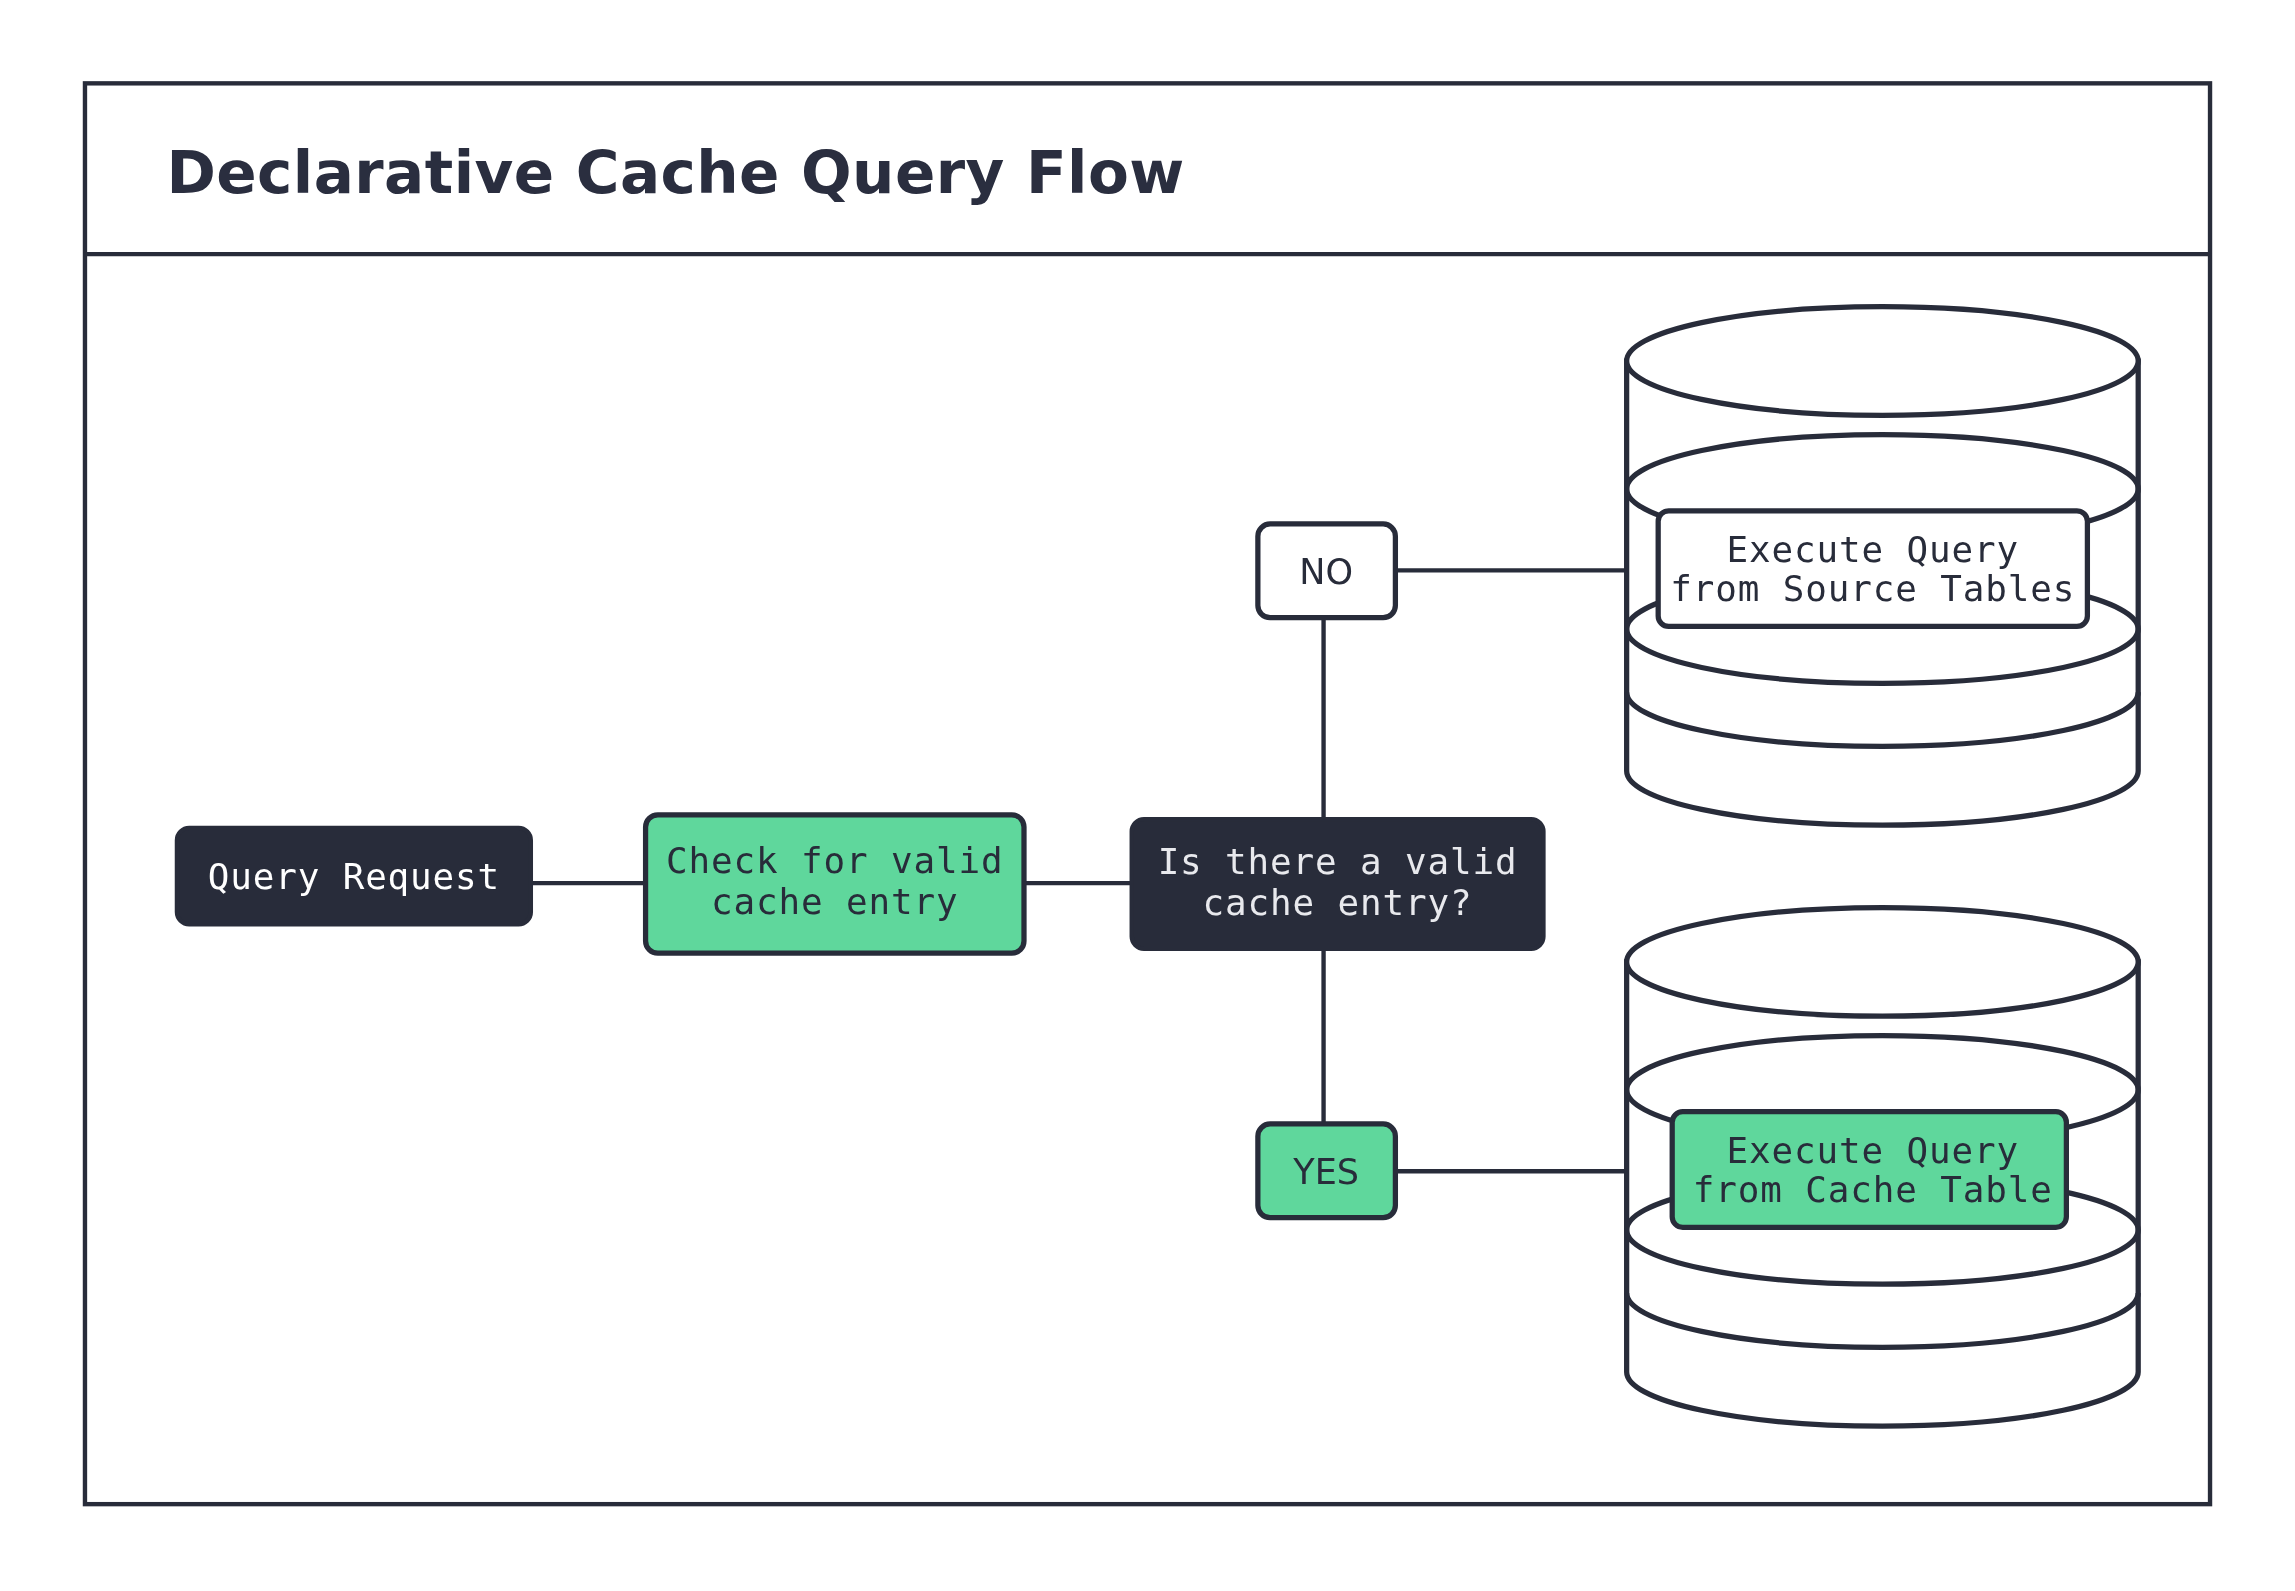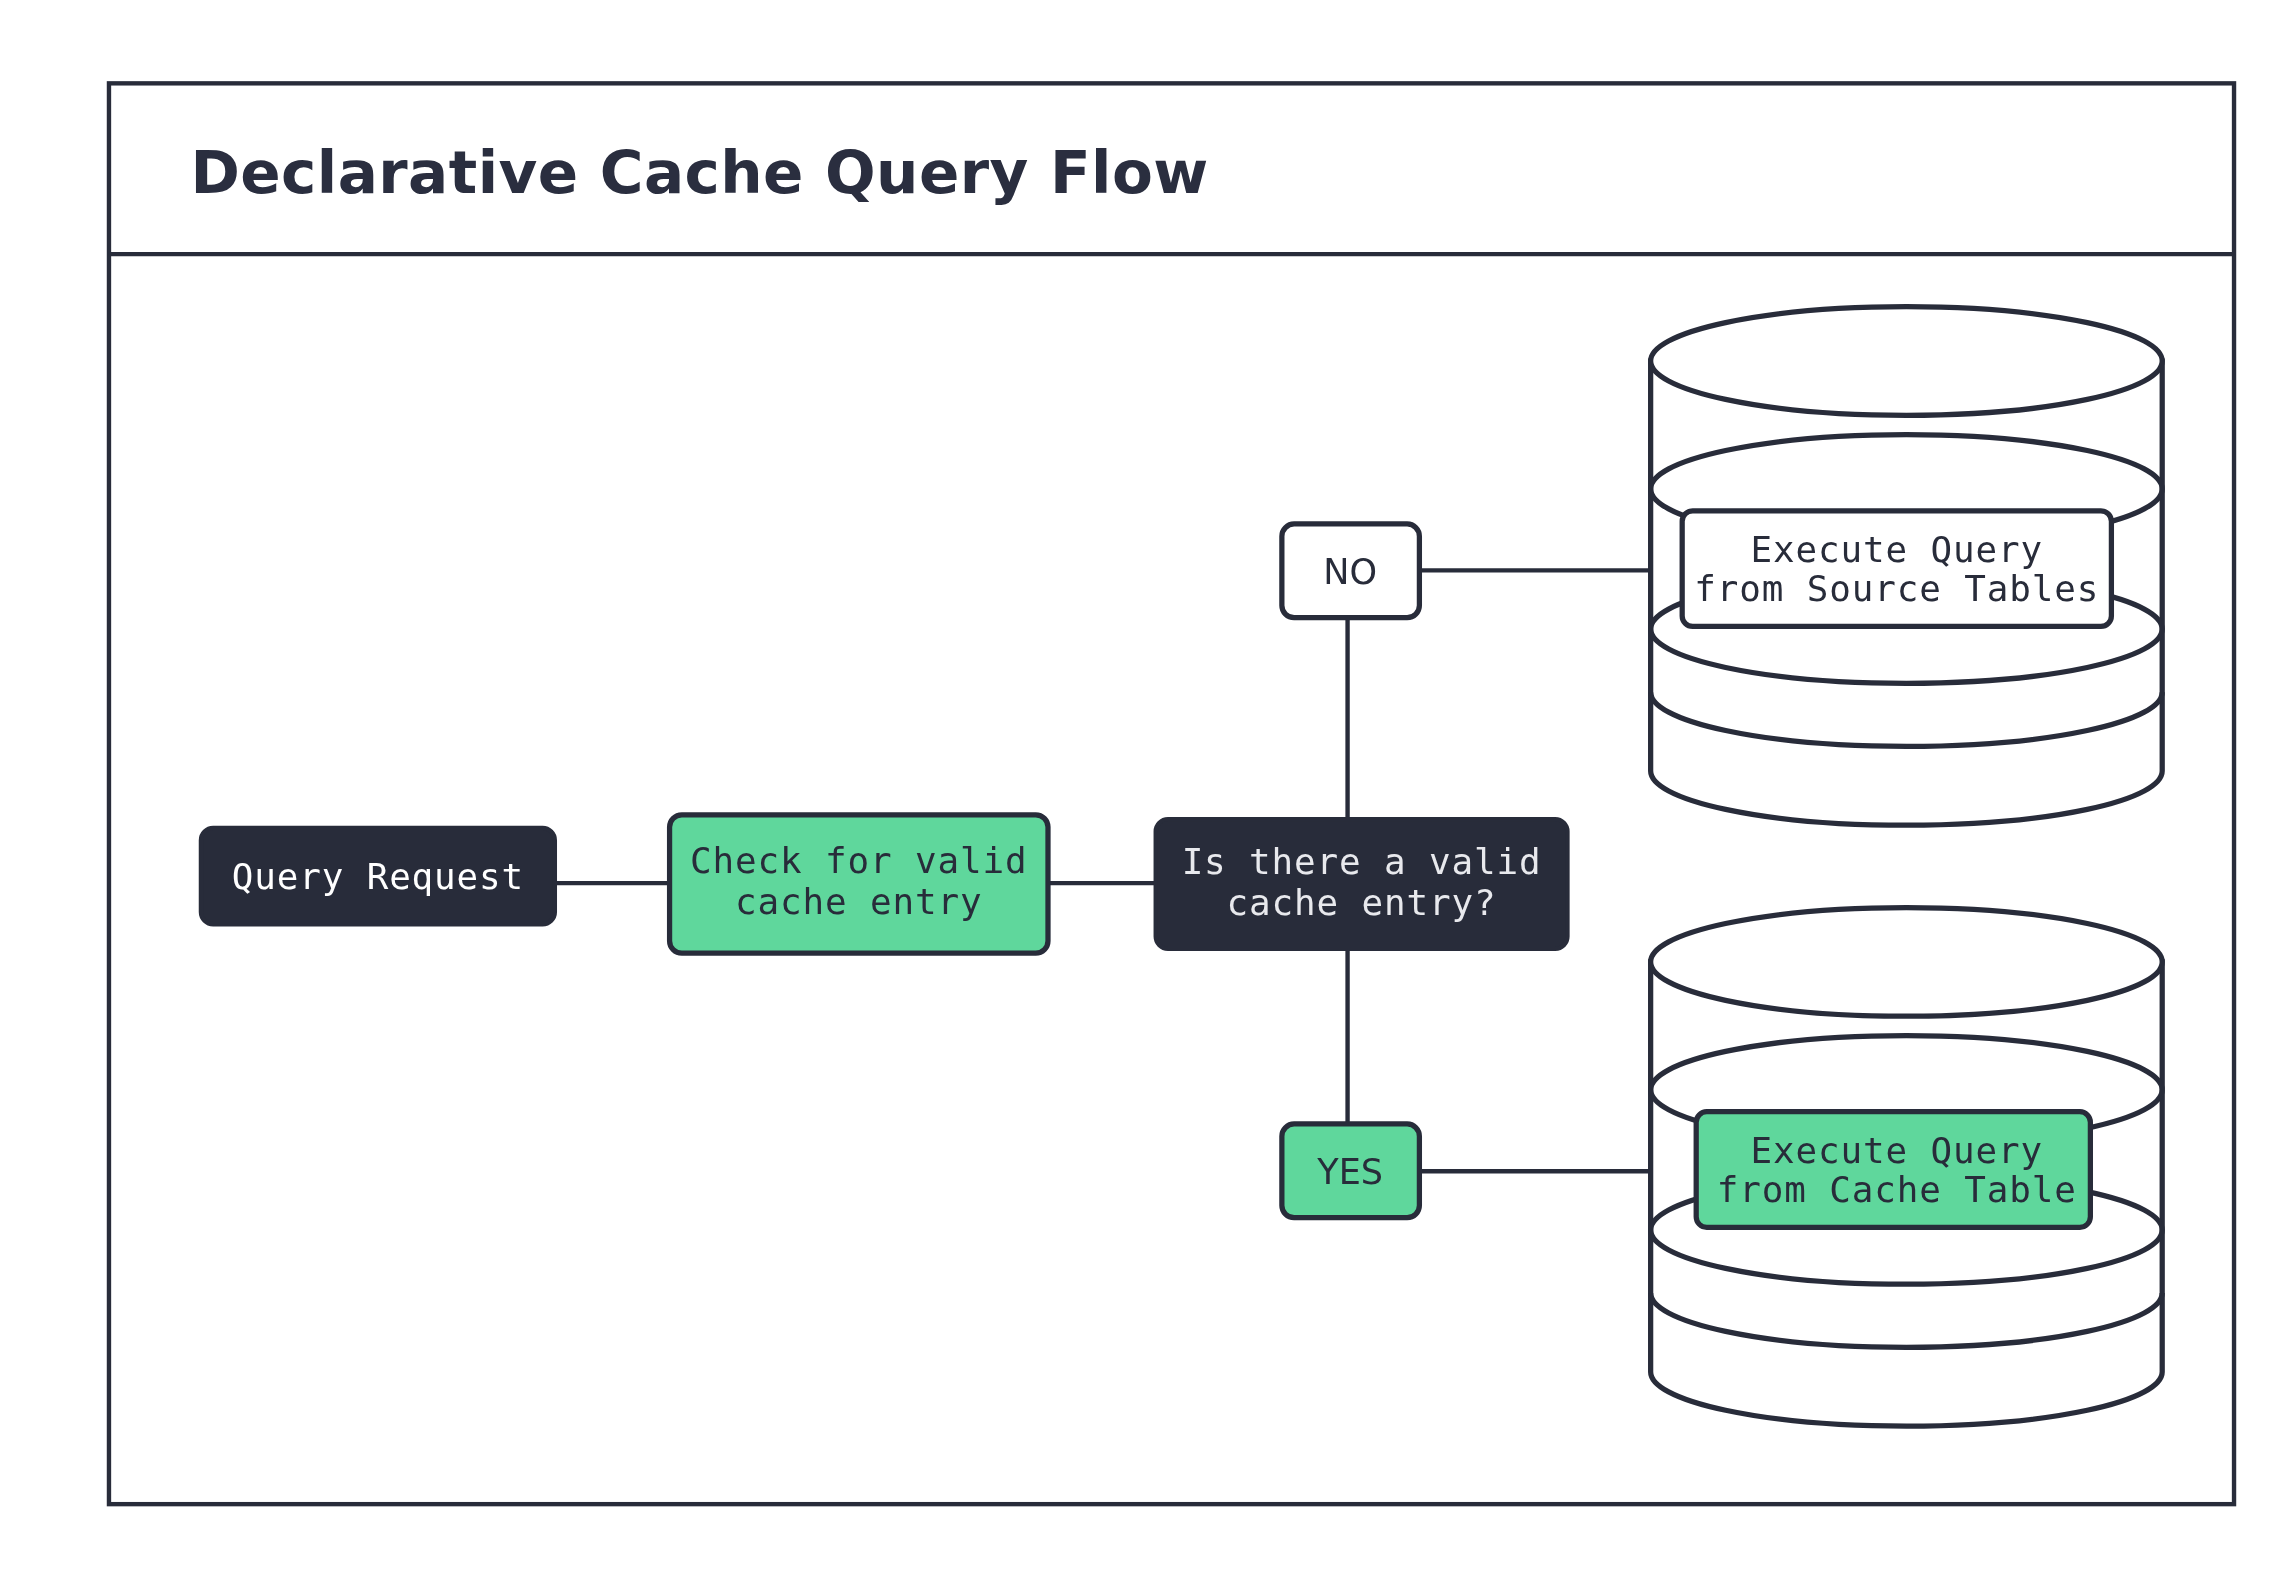--- a/index.html
+++ b/index.html
@@ -10,21 +10,20 @@
   body {
     width: 2295px;
     height: 1591px;
     font-family: "Liberation Sans", sans-serif;
     overflow: hidden;
   }
   #diagram-root {
     position: relative;
     width: 1833px;
     height: 1591px;
-    padding-left: 24px;
   }
   svg.canvas {
     display: block;
     width: 2295px;
     height: 1591px;
   }
   .frame-rect {
     fill: #ffffff;
     stroke: #282C3A;
     stroke-width: 5;

